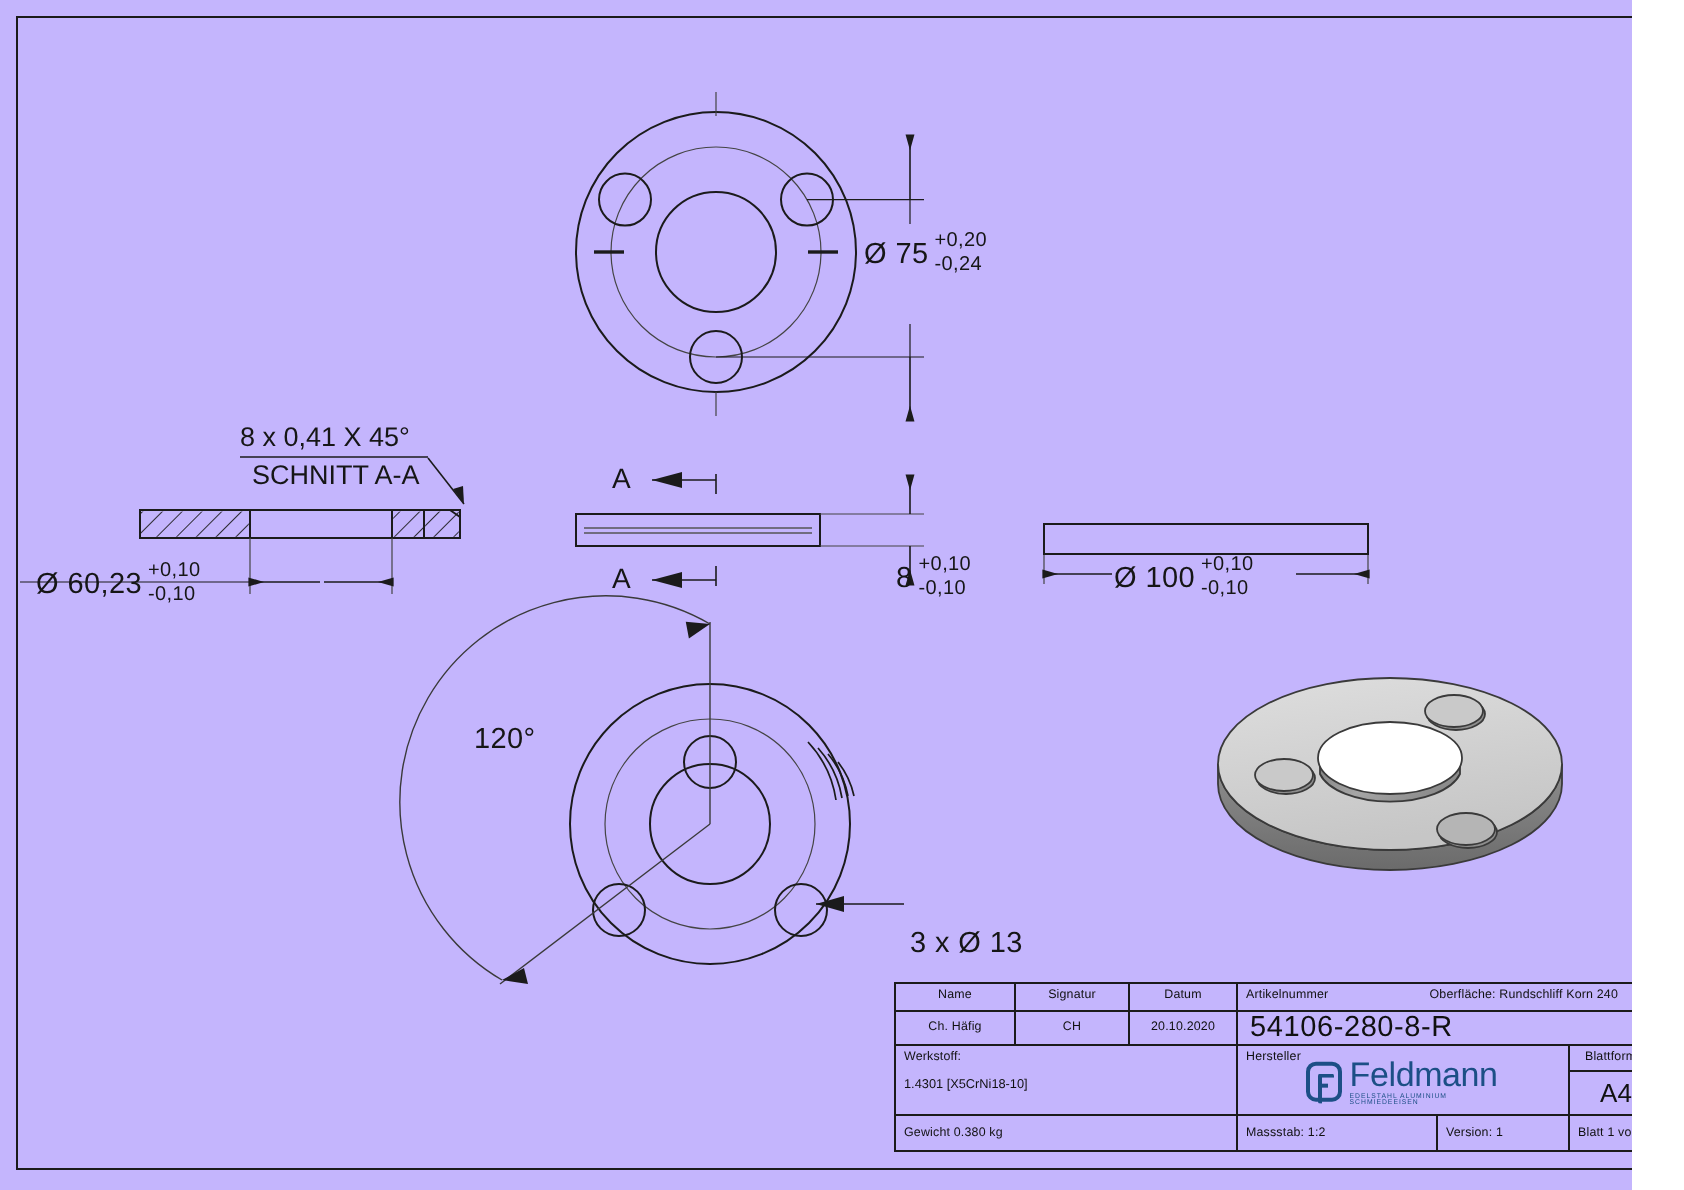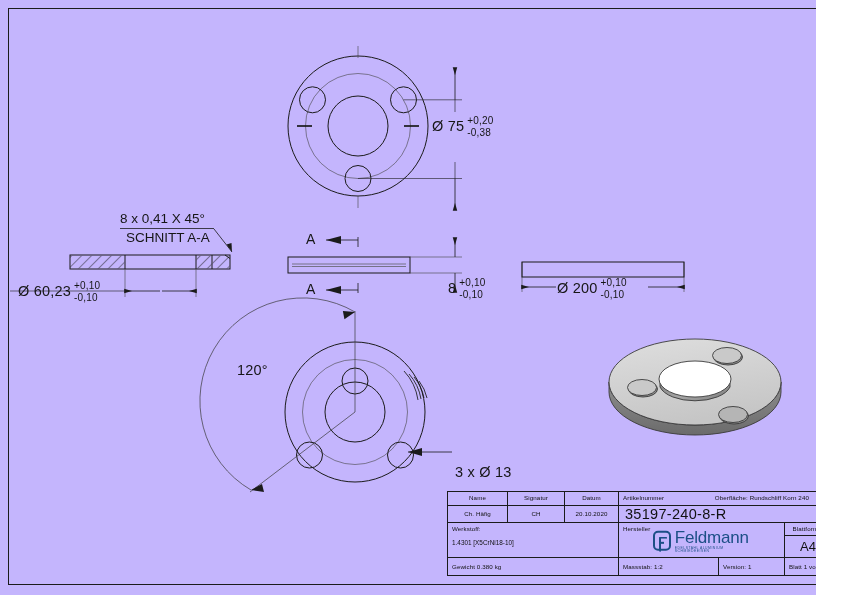--- a/index.html
+++ b/index.html
@@ -313,39 +313,39 @@
         <ellipse cx="643" cy="389" rx="14.5" ry="8" fill="#8d8d8d" stroke="#3a3a3a" stroke-width="0.9"></ellipse>
         <ellipse cx="642" cy="387.5" rx="14.5" ry="8" fill="#c9c9c9" stroke="#3a3a3a" stroke-width="0.9"></ellipse>
         <ellipse cx="734" cy="416" rx="14.5" ry="8" fill="#8d8d8d" stroke="#3a3a3a" stroke-width="0.9"></ellipse>
         <ellipse cx="733" cy="414.5" rx="14.5" ry="8" fill="#b5b5b5" stroke="#3a3a3a" stroke-width="0.9"></ellipse>
       </g>
 
     </g>
   </svg>
 
   <div class="lbl dimtext" style="left:432px; top:116px;">
-    <span>Ø 75</span><span class="tol"><span style="display:block">+0,20</span><span style="display:block">-0,38</span></span>
+    <span>Ø 75</span><span class="tol"><span style="display:block">+0,20</span><span style="display:block">-0,24</span></span>
   </div>
 
   <div class="lbl note" style="left:120px; top:212px;">8 x 0,41 X 45°</div>
   <div class="lbl note" style="left:126px; top:231px;">SCHNITT A-A</div>
 
   <div class="lbl dimtext" style="left:18px; top:281px;">
     <span>Ø 60,23</span><span class="tol"><span style="display:block">+0,10</span><span style="display:block">-0,10</span></span>
   </div>
 
   <div class="lbl secmark" style="left:306px; top:232px;">A</div>
   <div class="lbl secmark" style="left:306px; top:282px;">A</div>
 
   <div class="lbl dimtext" style="left:448px; top:278px;">
     <span>8</span><span class="tol"><span style="display:block">+0,10</span><span style="display:block">-0,10</span></span>
   </div>
 
   <div class="lbl dimtext" style="left:557px; top:278px;">
-    <span>Ø 200</span><span class="tol"><span style="display:block">+0,10</span><span style="display:block">-0,10</span></span>
+    <span>Ø 100</span><span class="tol"><span style="display:block">+0,10</span><span style="display:block">-0,10</span></span>
   </div>
 
   <div class="lbl dimtext" style="left:237px; top:363px;">120°</div>
 
   <div class="lbl dimtext" style="left:455px; top:465px;">3 x Ø 13</div>
 
   <div id="titleblock">
 
     <div class="tb-row r1">
       <div class="tb-cell tb-center tb-small" style="width:60px;">Name</div>
@@ -354,21 +354,21 @@
       <div class="tb-cell tb-small nb" style="width:212px; display:flex; justify-content:space-between;">
         <span>Artikelnummer</span>
         <span style="margin-right:18px">Oberfläche:  Rundschliff Korn 240</span>
       </div>
     </div>
 
     <div class="tb-row r2">
       <div class="tb-cell tb-center tb-small" style="width:60px; padding-top:4px;">Ch. Häfig</div>
       <div class="tb-cell tb-center tb-small" style="width:57px; padding-top:4px;">CH</div>
       <div class="tb-cell tb-center tb-small" style="width:54px; padding-top:4px;">20.10.2020</div>
-      <div class="tb-cell nb artnum" style="width:212px; padding:0 0 0 6px; display:flex; align-items:center;">35197-240-8-R</div>
+      <div class="tb-cell nb artnum" style="width:212px; padding:0 0 0 6px; display:flex; align-items:center;">54106-280-8-R</div>
     </div>
 
     <div class="tb-row r3">
       <div class="tb-cell" style="width:171px;">
         <div class="tb-small">Werkstoff:</div>
         <div class="matline">1.4301 [X5CrNi18-10]</div>
       </div>
       <div class="tb-cell" style="width:166px;">
         <div class="tb-small">Hersteller</div>
         <div class="logo-wrap">

